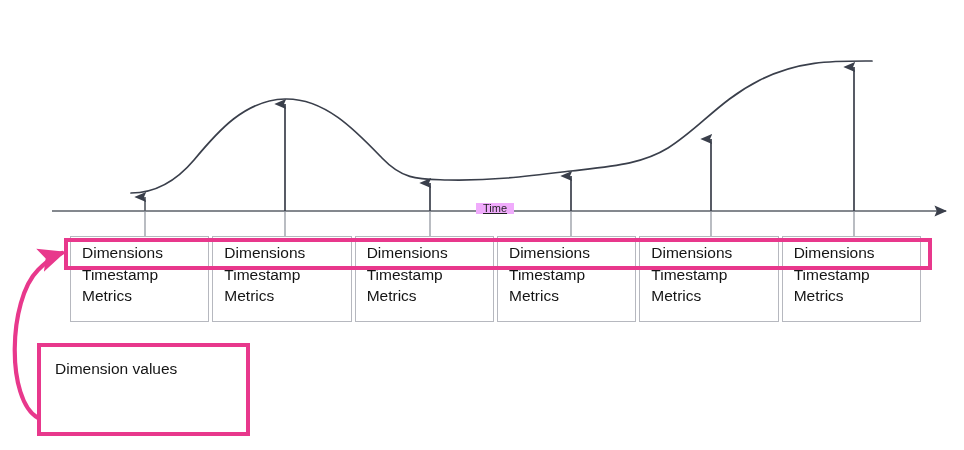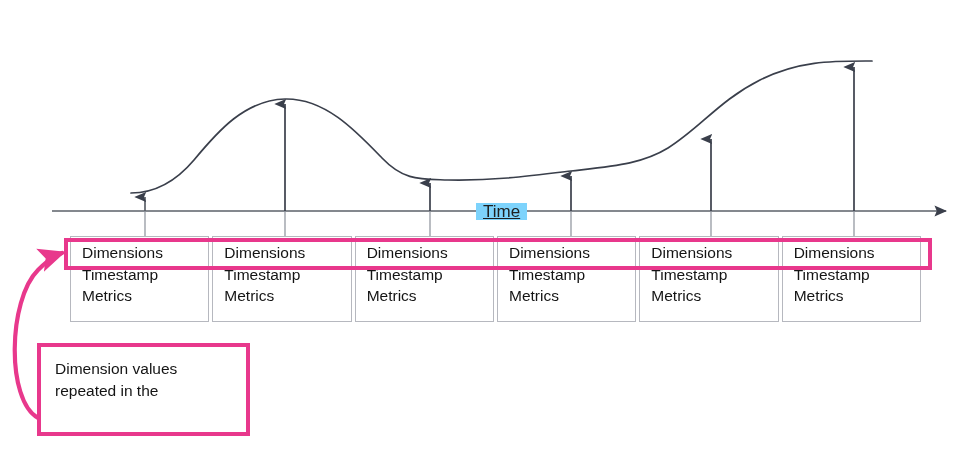--- a/index.html
+++ b/index.html
@@ -21,23 +21,23 @@
   #vector-layer {
     position: absolute;
     left: 0;
     top: 0;
     width: 964px;
     height: 450px;
     pointer-events: none;
   }
   .axis-label {
     position: absolute;
-    font-size: 17px;
+    font-size: 11px;
     color: #1f1f1f;
-    background: #7dd3fc;
+    background: #f0abfc;
     padding: 0 7px;
     line-height: 1;
     white-space: nowrap;
     text-decoration: underline;
   }
   
   #records {
     position: absolute;
     left: 70px;
     top: 236px;
@@ -185,16 +185,15 @@
       <div class="record-line">Timestamp</div>
       <div class="record-line">Metrics</div>
     </div>
 
   </div>
 
   <div id="dim-highlight"></div>
 
   <div id="callout">
     <div class="callout-line">Dimension values</div>
-    <div class="callout-line">repeated in the</div>
   </div>
 
 </div>
 
 </body></html>

